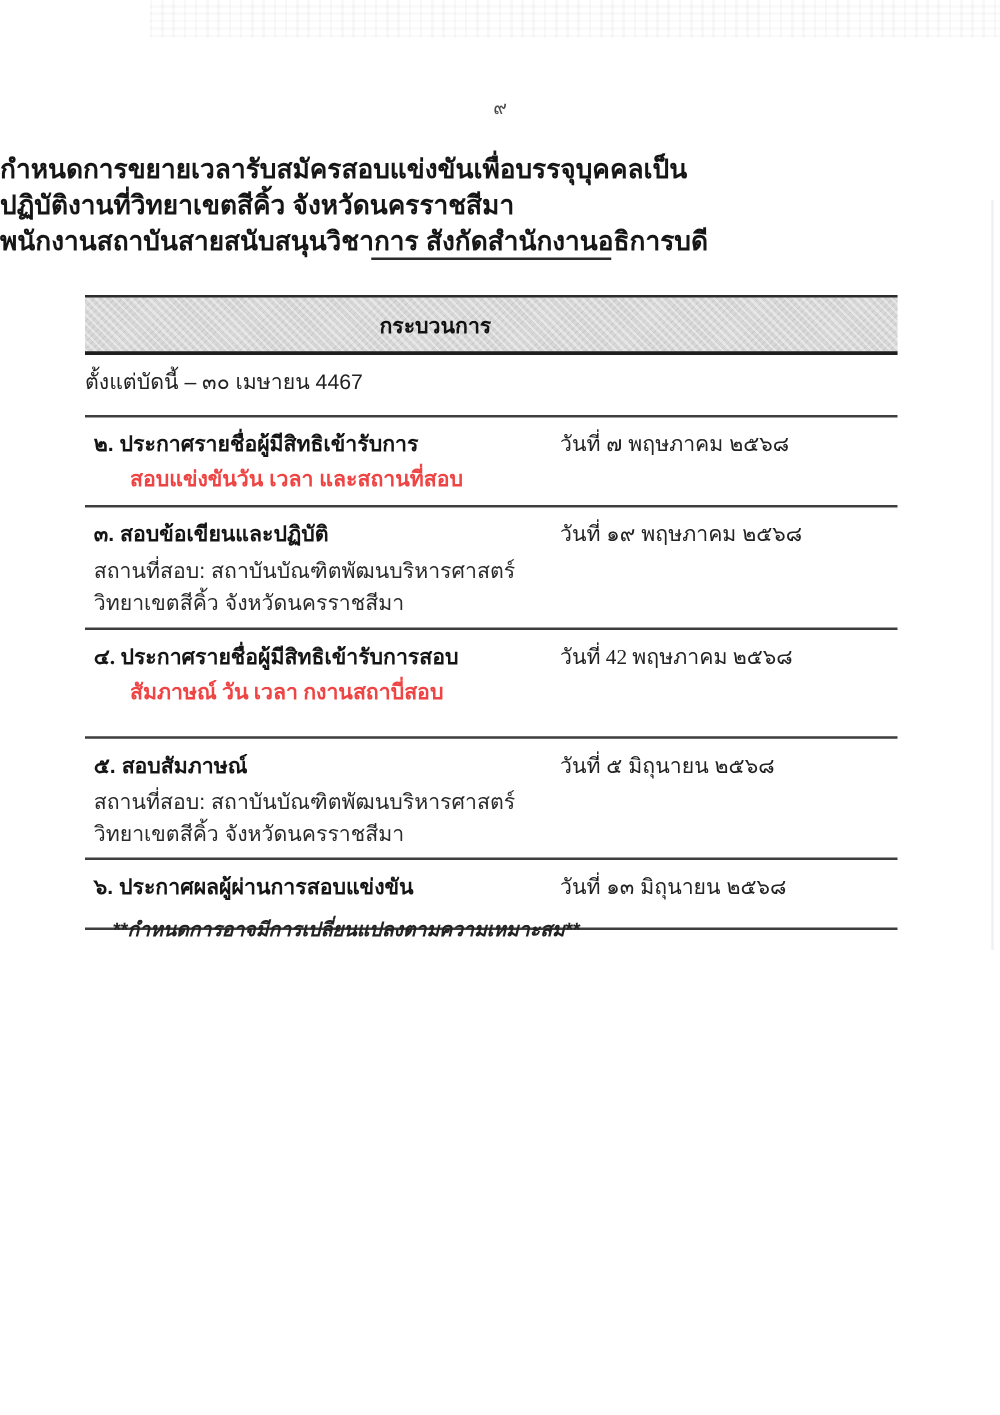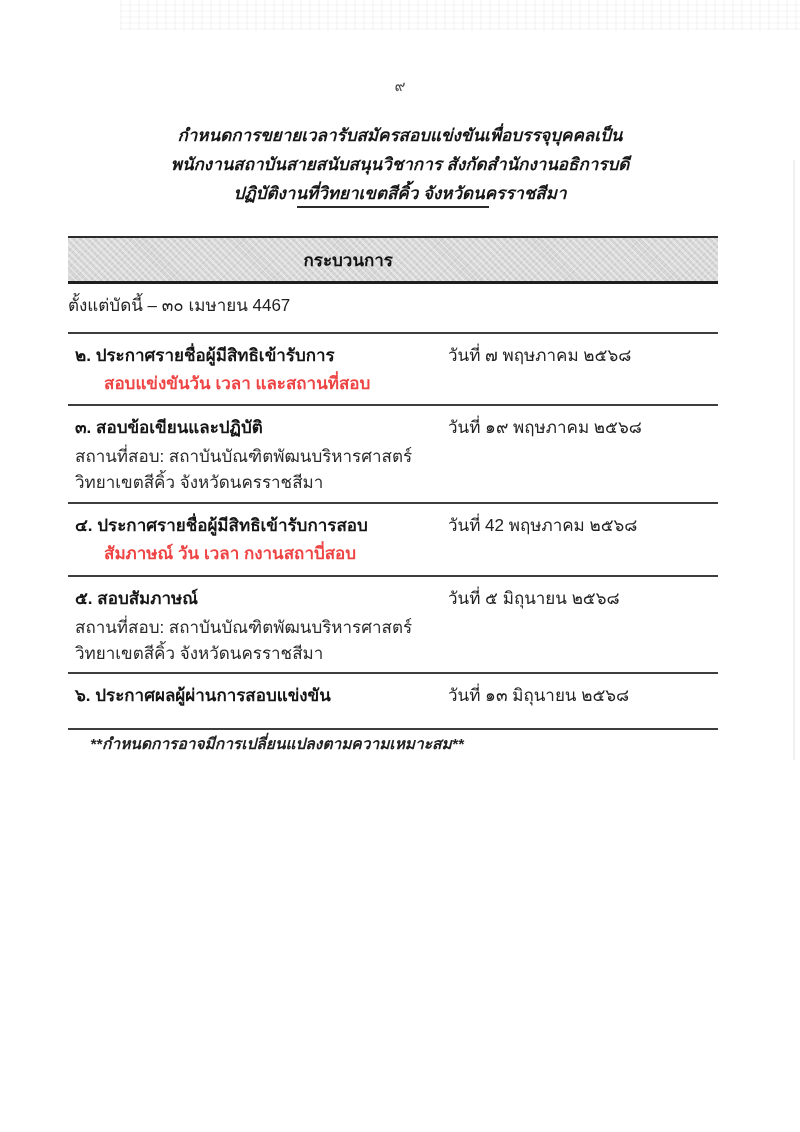--- a/index.html
+++ b/index.html
@@ -27,23 +27,22 @@
     background:rgba(0,0,0,0.06);
   }
 
   .page-number {
     position:absolute; top:74px; left:0; width:100%;
     text-align:center; font-size:15px; color:#4a4a4a;
   }
 
   .doc-title {
     position:absolute; top:121px; left:0; width:100%;
-    text-align:center; font-weight:bold; font-size:17px; line-height:29px;
+    text-align:left; font-weight:bold; font-size:21px; line-height:29px;
     color:#161616;
-    font-style:italic;
   }
   .title-rule {
     position:absolute; top:206px; left:297px; width:192px; height:0;
     border-top:2px solid #2b2b2b;
   }
 
   .doc-table {
     position:absolute; top:236px; left:68px; width:650px;
     font-size:17px;
   }
@@ -68,43 +67,43 @@
   .sched { flex:1; padding:7px 0 0 0; color:#222; }
 
   .proc-title { font-weight:bold; line-height:28px; color:#151515; }
   .proc-cont  { font-weight:bold; line-height:28px; padding-left:29px; color:#ef4444; }
   .proc-note  { font-weight:normal; line-height:26px; color:#2a2a2a; }
   .proc-note.first { margin-top:2px; }
 
   .r1 { height:50px; }
   .r2 { height:72px; }
   .r3 { height:98px; }
-  .r4 { height:73px; }
+  .r4 { height:87px;font-family:Liberation Serif, serif; }
   .r5 { height:97px; }
   .r6 { height:56px; }
 
   .footnote {
     position:absolute; top:731px; left:90px;
     font-style:italic; font-weight:600; font-size:15.5px; color:#222;
   }
 </style>
 </head>
 <body>
 
 <div class="page">
 
   <div class="scan-noise-top"></div>
   <div class="scan-edge-right"></div>
 
   <div class="page-number">๙</div>
 
   <div class="doc-title">
     <div>กำหนดการขยายเวลารับสมัครสอบแข่งขันเพื่อบรรจุบุคคลเป็น</div>
+    <div>ปฏิบัติงานที่วิทยาเขตสีคิ้ว จังหวัดนครราชสีมา</div>
     <div>พนักงานสถาบันสายสนับสนุนวิชาการ สังกัดสำนักงานอธิการบดี</div>
-    <div>ปฏิบัติงานที่วิทยาเขตสีคิ้ว จังหวัดนครราชสีมา</div>
   </div>
   <div class="title-rule"></div>
 
   <div class="doc-table">
 
     <div class="thead">
       <div class="th">กระบวนการ</div>
     </div>
 
     <div class="row r1">

